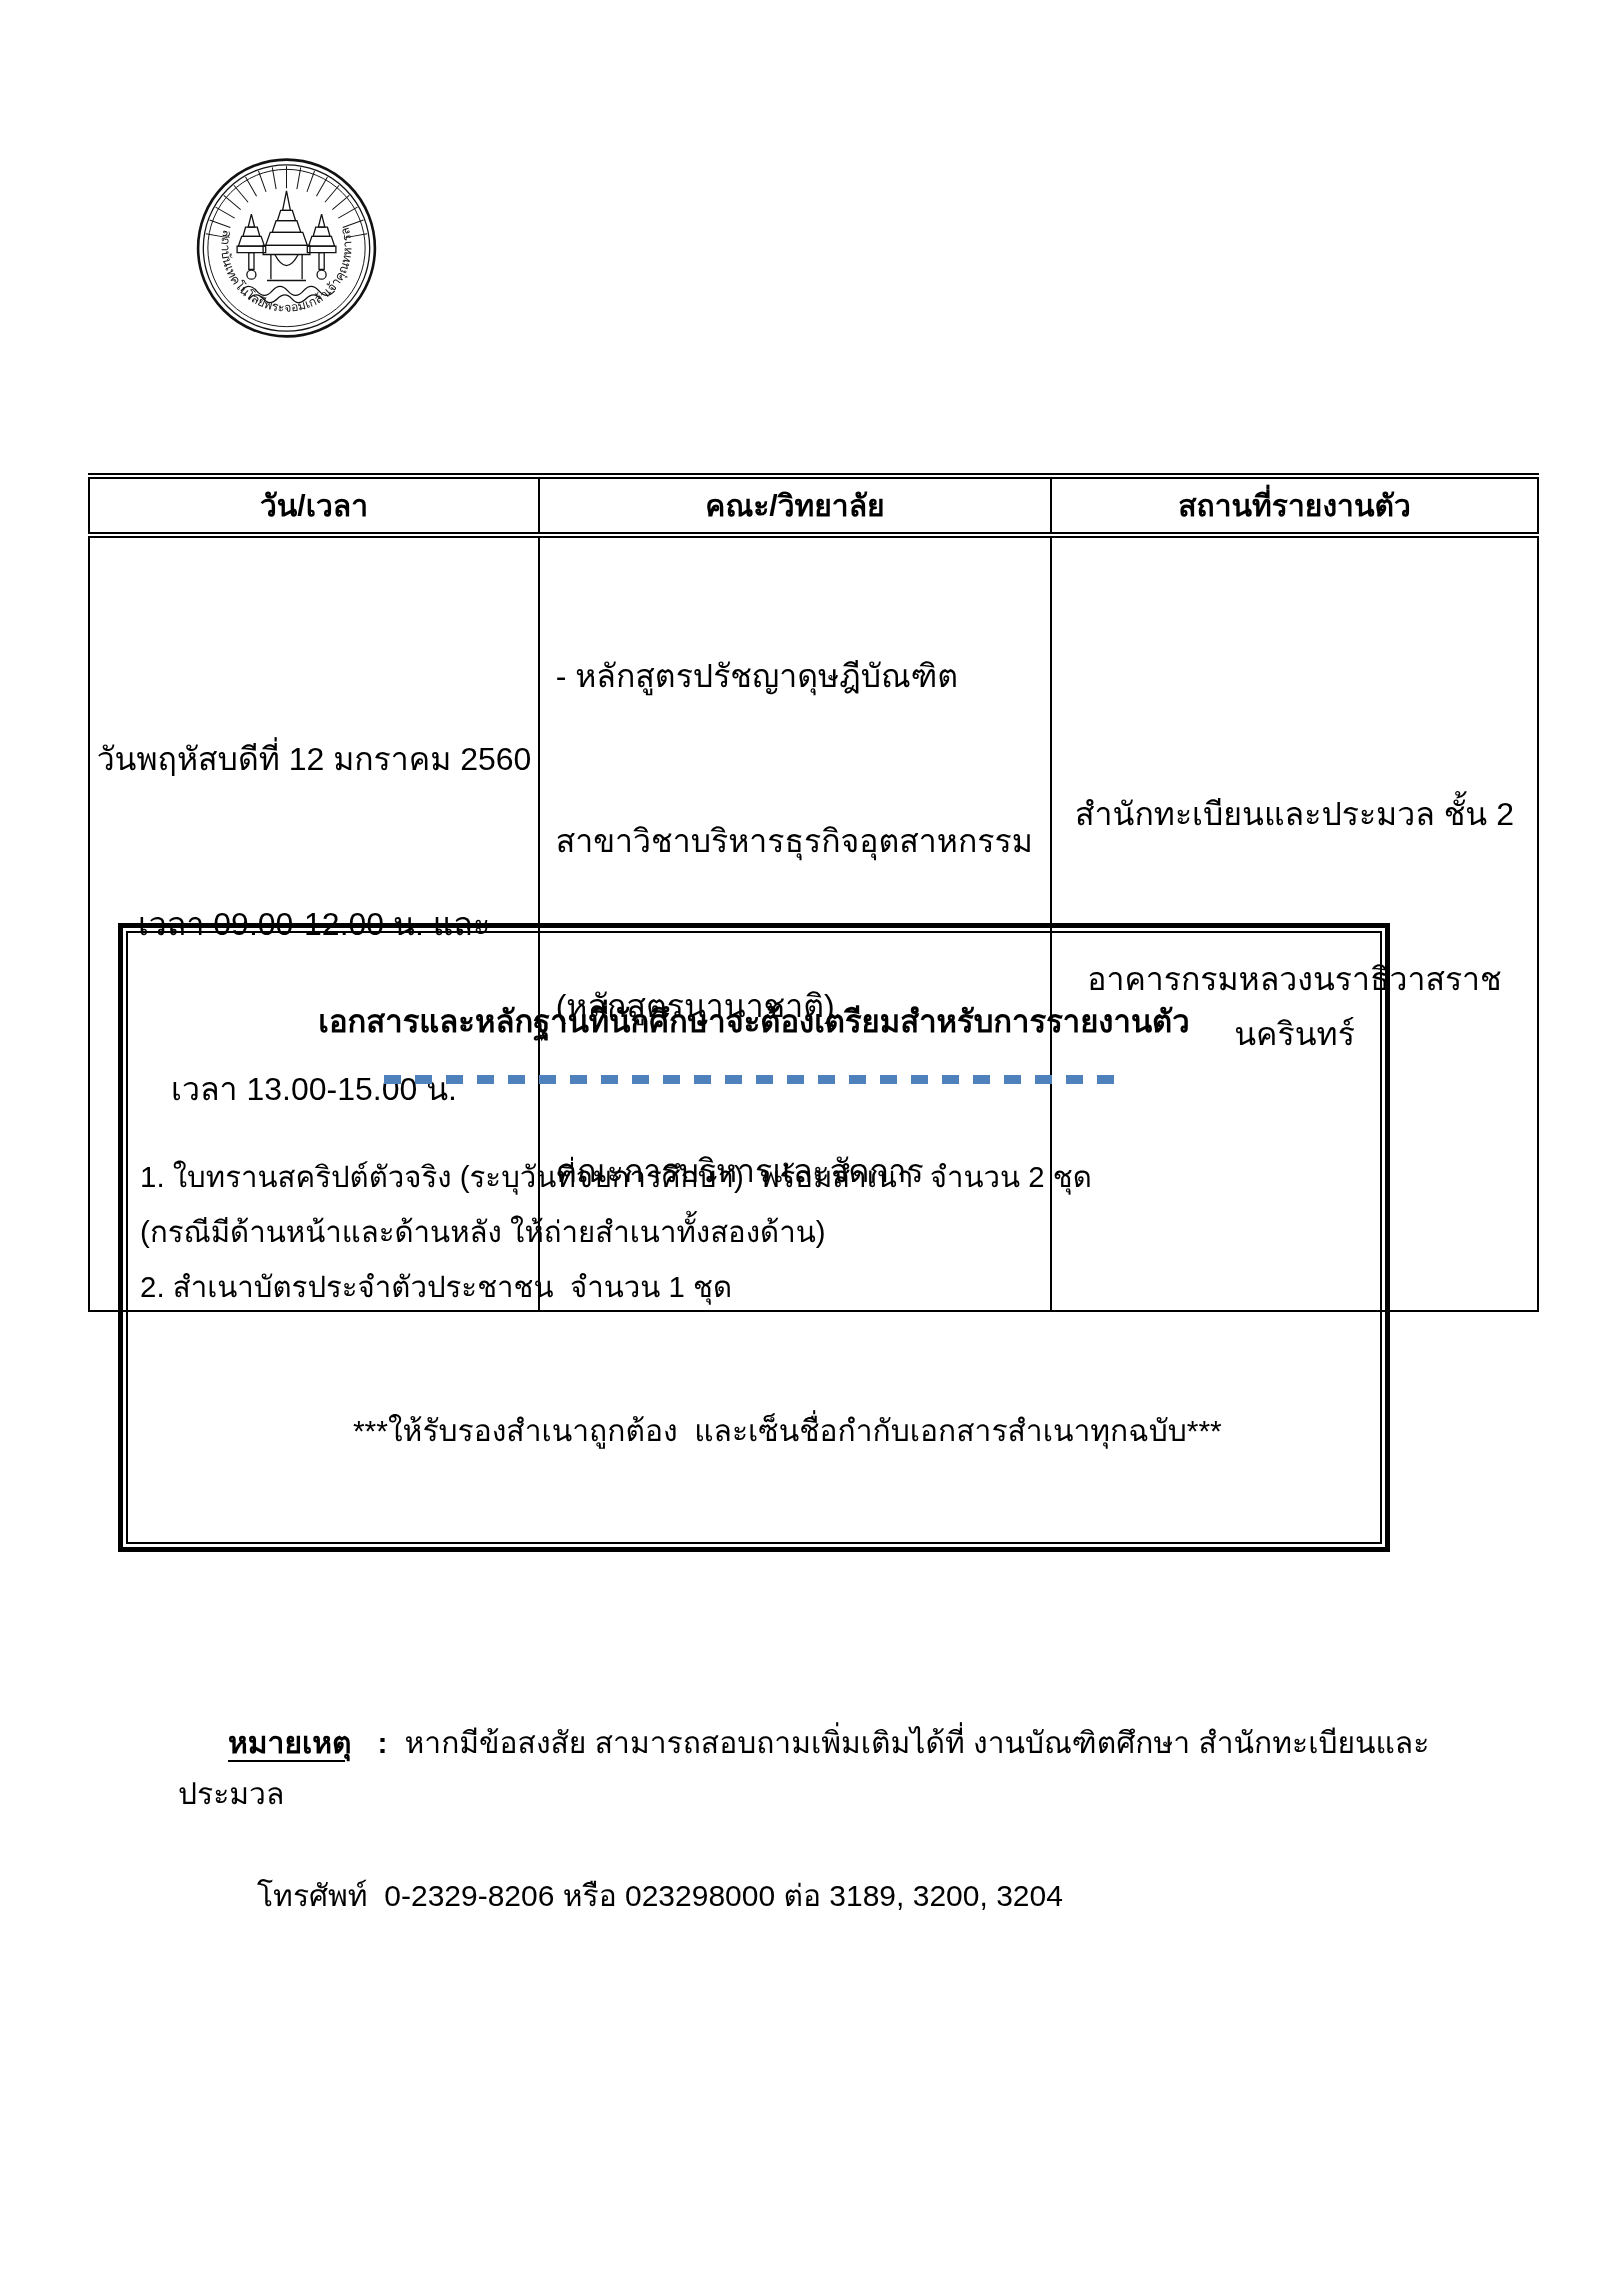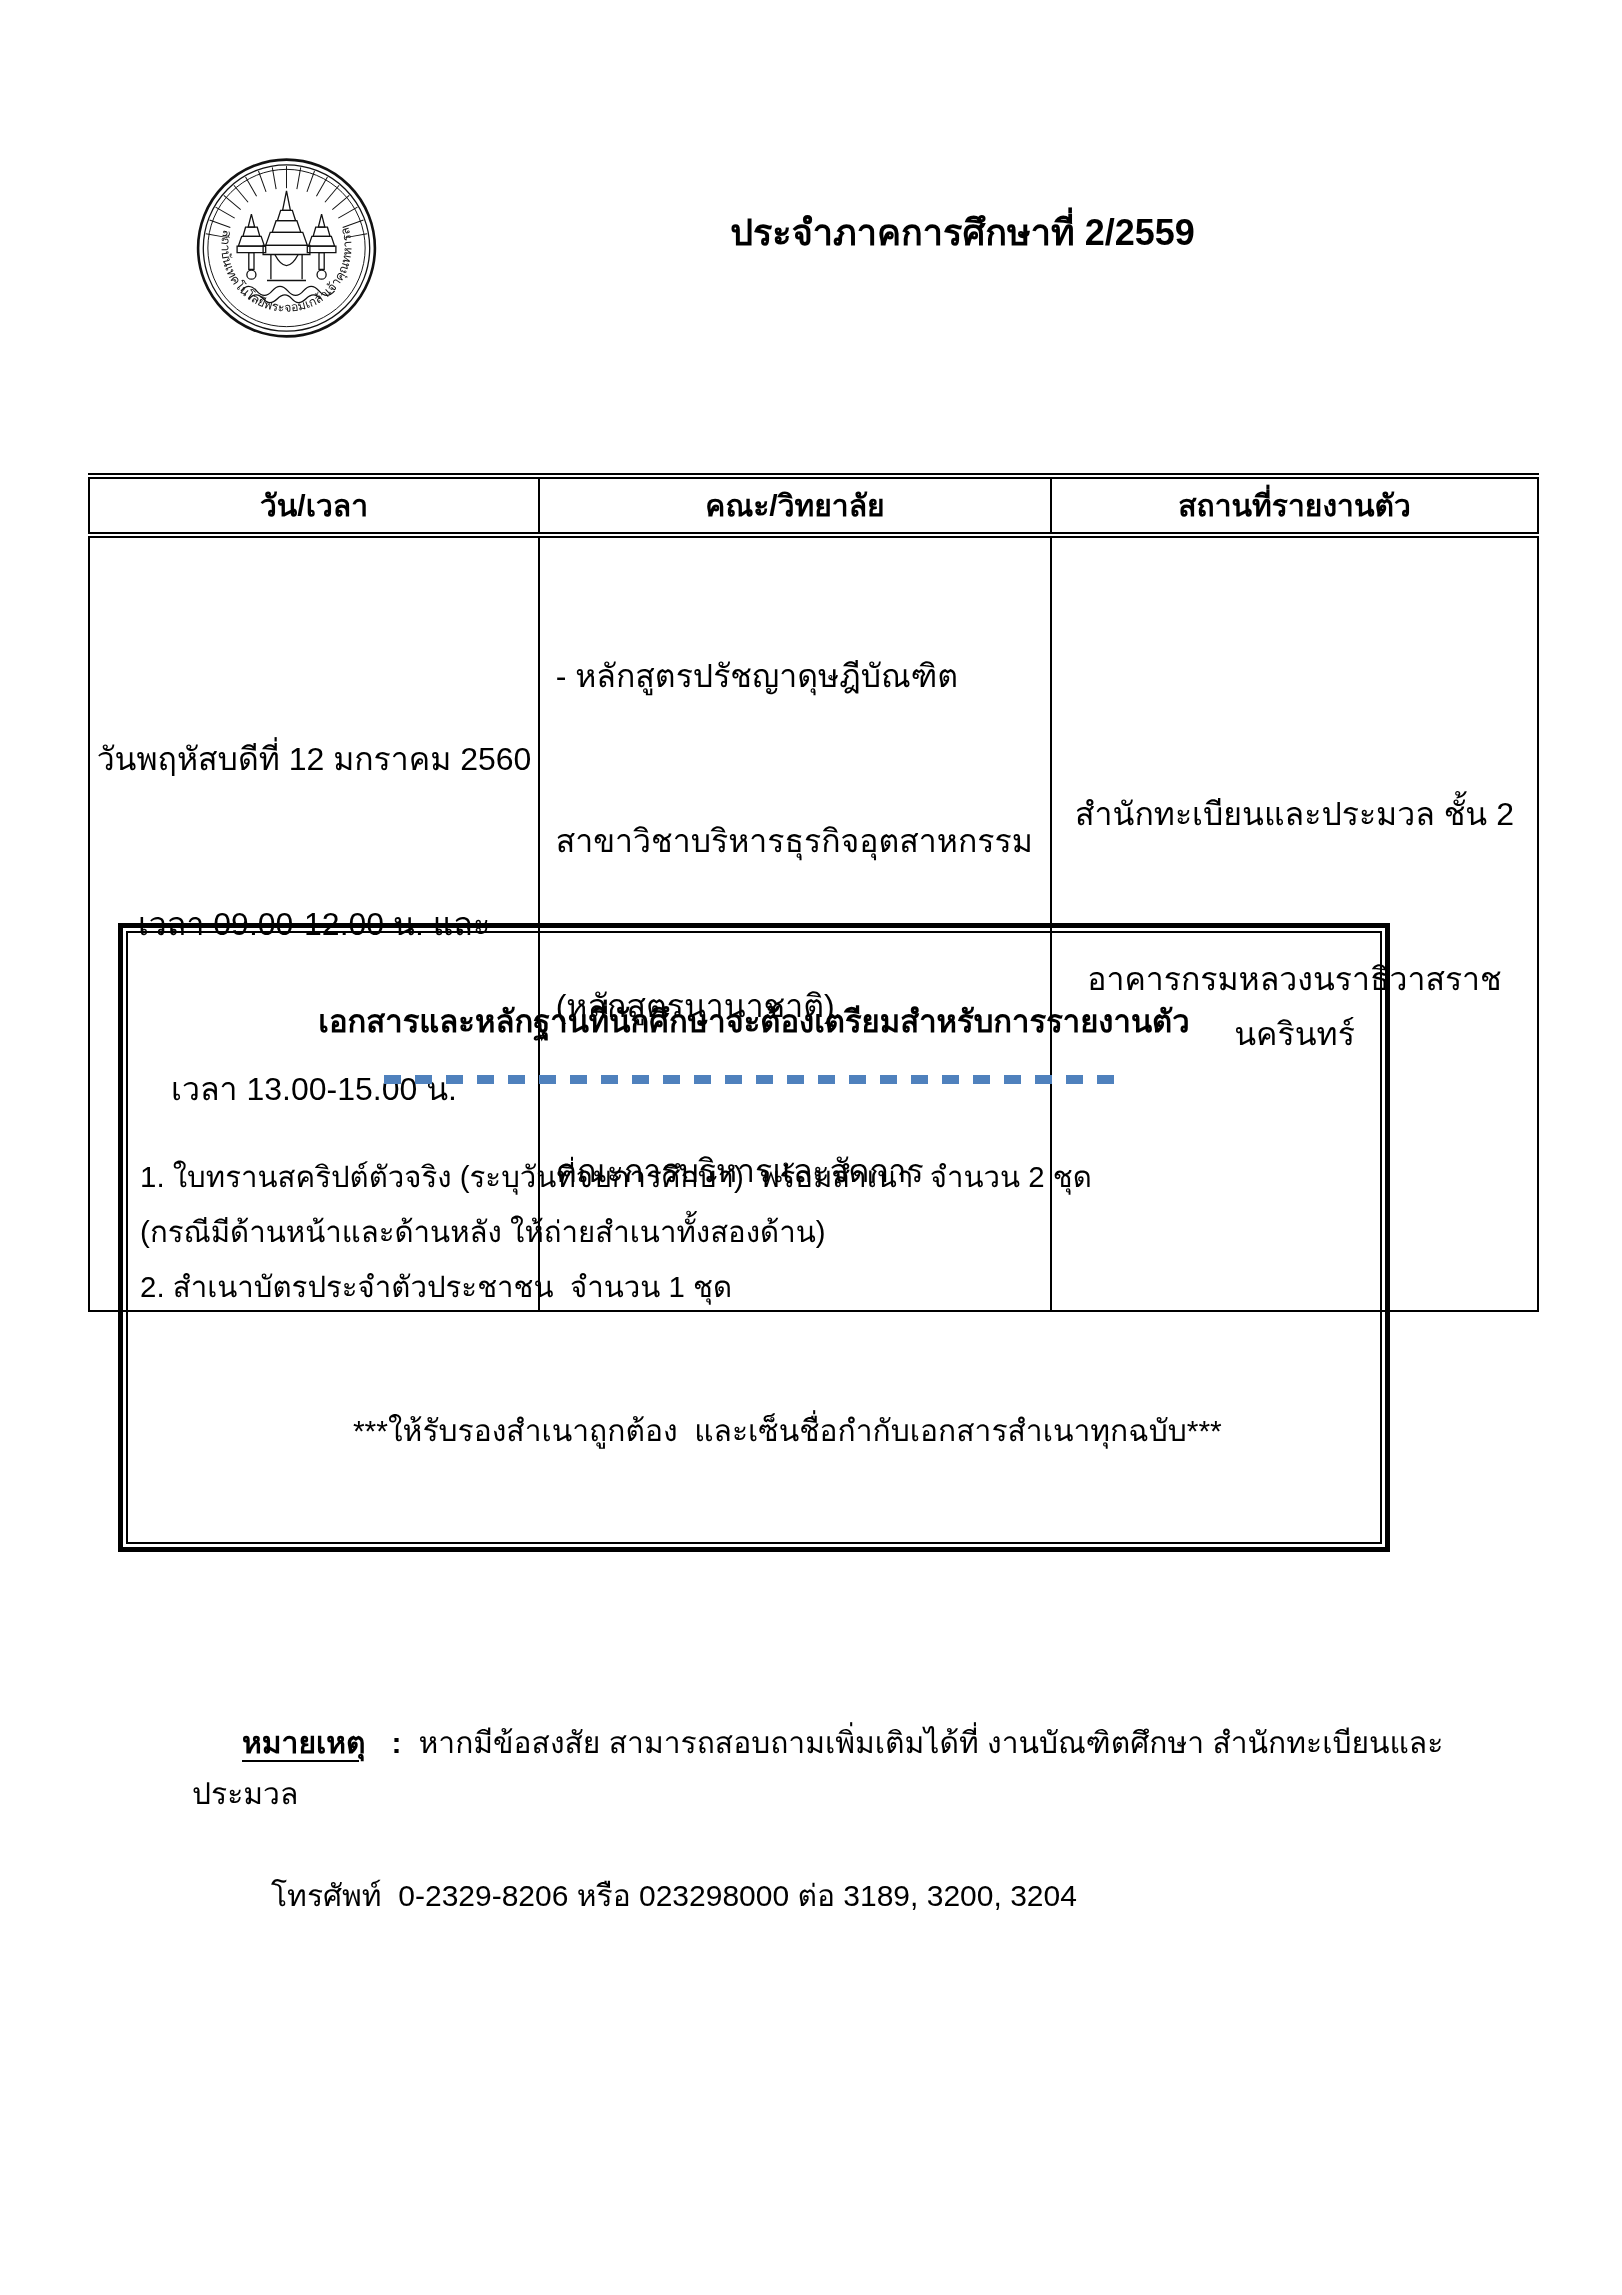--- a/index.html
+++ b/index.html
@@ -62,21 +62,21 @@
   .doc-item{white-space:pre-wrap;}
   .certify-line{
     margin-top:59px;text-align:center;font-size:30px;white-space:pre-wrap;
   }
   .certify-text{
     text-decoration-thickness:2.6px;
     text-underline-offset:9.2px;
   }
   
   .note{
-    position:absolute;left:192px;top:1666px;width:1283px;
+    position:absolute;left:178px;top:1666px;width:1283px;
     font-size:30px;line-height:51px;
   }
   .note-line1{white-space:pre-wrap;}
   .note-label{
     font-weight:bold;
     text-decoration:underline;
     text-decoration-thickness:2px;
     text-underline-offset:6.5px;
   }
   .note-sep{font-weight:bold;padding:0 17px 0 26px;}
@@ -142,21 +142,20 @@
       <path d="M70,206 q12,-14 24,0 t24,0 t24,0 t24,0 t24,0 t24,0"></path>
       <path d="M82,218 q12,-12 22,0 t22,0 t22,0 t22,0 t22,0"></path>
     </g>
     <path id="sealTextPath" d="M 44,110 A 100 100 0 1 0 236,110" stroke="none"></path>
     <text fill="#111" stroke="none" font-size="19">
       <textPath href="#sealTextPath" startOffset="2">สถาบันเทคโนโลยีพระจอมเกล้าเจ้าคุณทหารลาดกระบัง</textPath>
     </text>
   </svg>
 
   <div class="title-block">
-    <div class="title-line2">ประจำภาคการศึกษาที่ 2/2559</div>
   </div>
 
   <table class="schedule">
     <colgroup>
       <col class="col-datetime">
         <col class="col-faculty">
         <col class="col-location">
     </colgroup>
     <thead>
       <tr>

